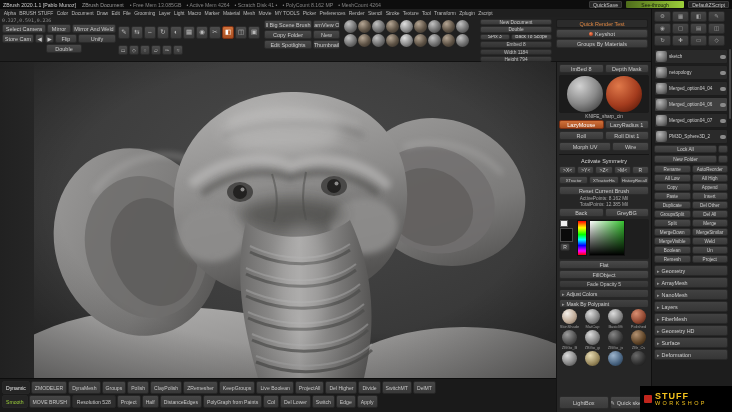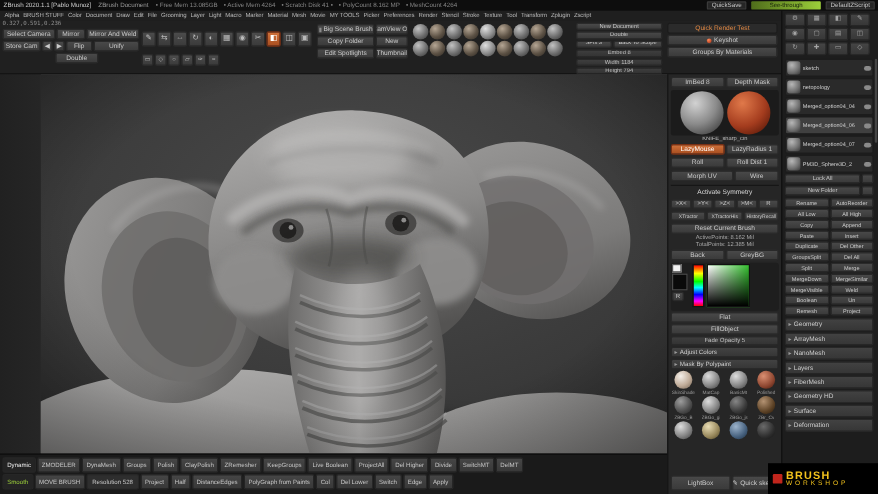--- a/index.html
+++ b/index.html
@@ -748,18 +748,18 @@
         <span class="bb-btn">Del Lower</span>
         <span class="bb-btn">Switch</span>
         <span class="bb-btn">Edge</span>
         <span class="bb-btn">Apply</span>
       </div>
   </footer>
 
   <div class="logo">
     <span class="logo-seal"></span>
     <span class="logo-text">
-      <span class="l1">BRUSH</span>
+      <span class="l1">STUFF</span>
       <span class="l2">WORKSHOP</span>
     </span>
   </div>
 
 </div>
 
 </body></html>

